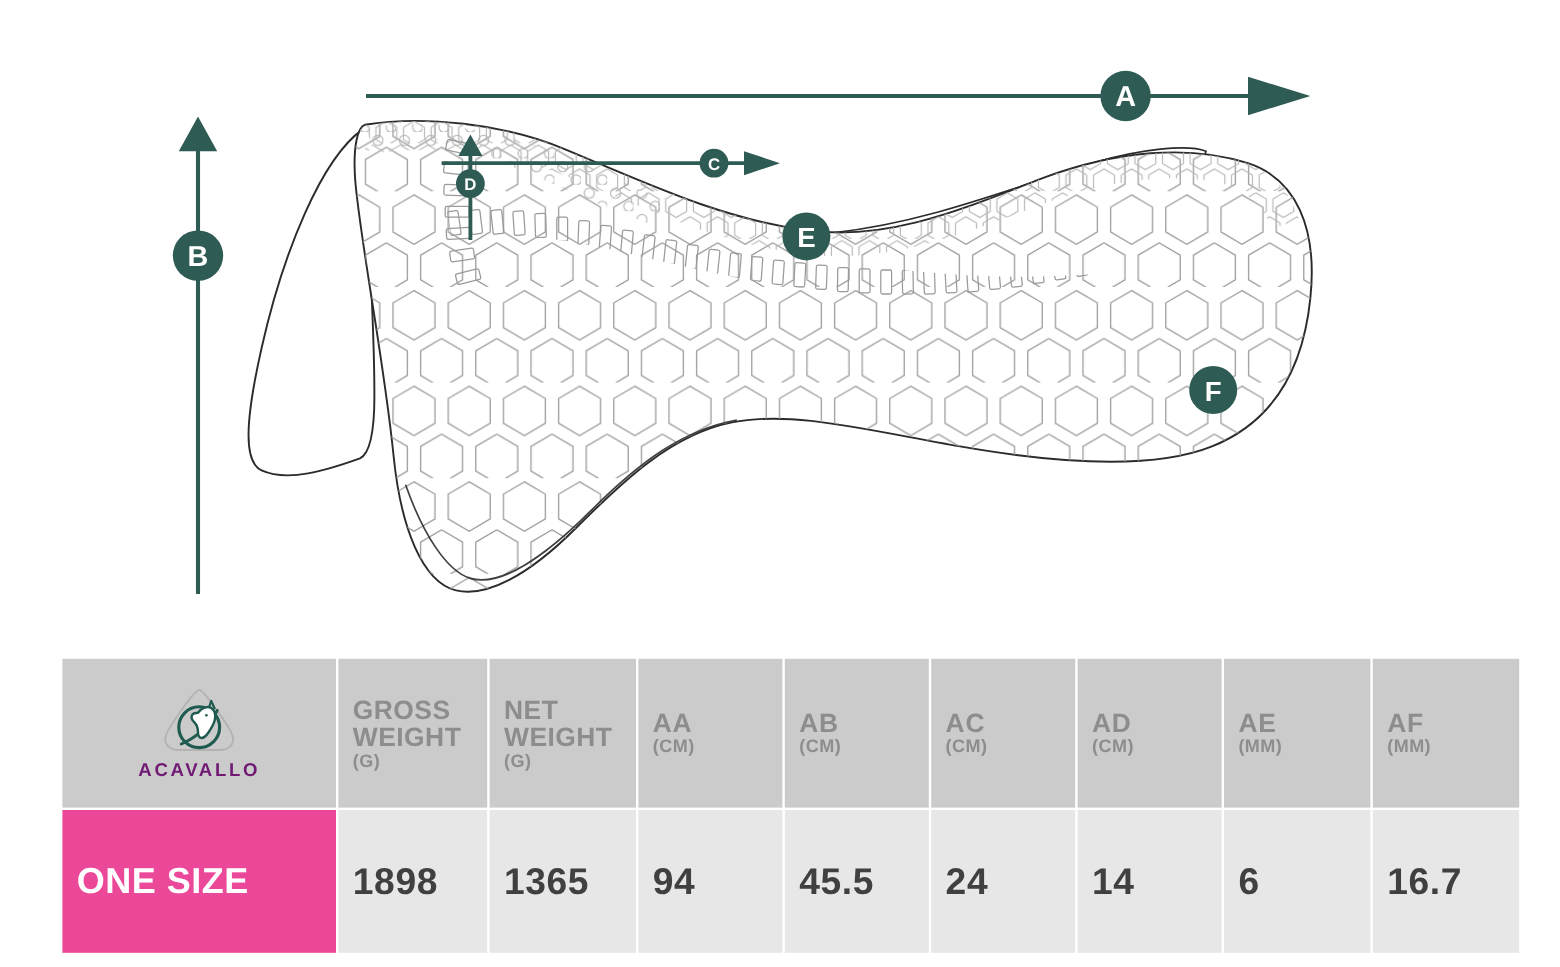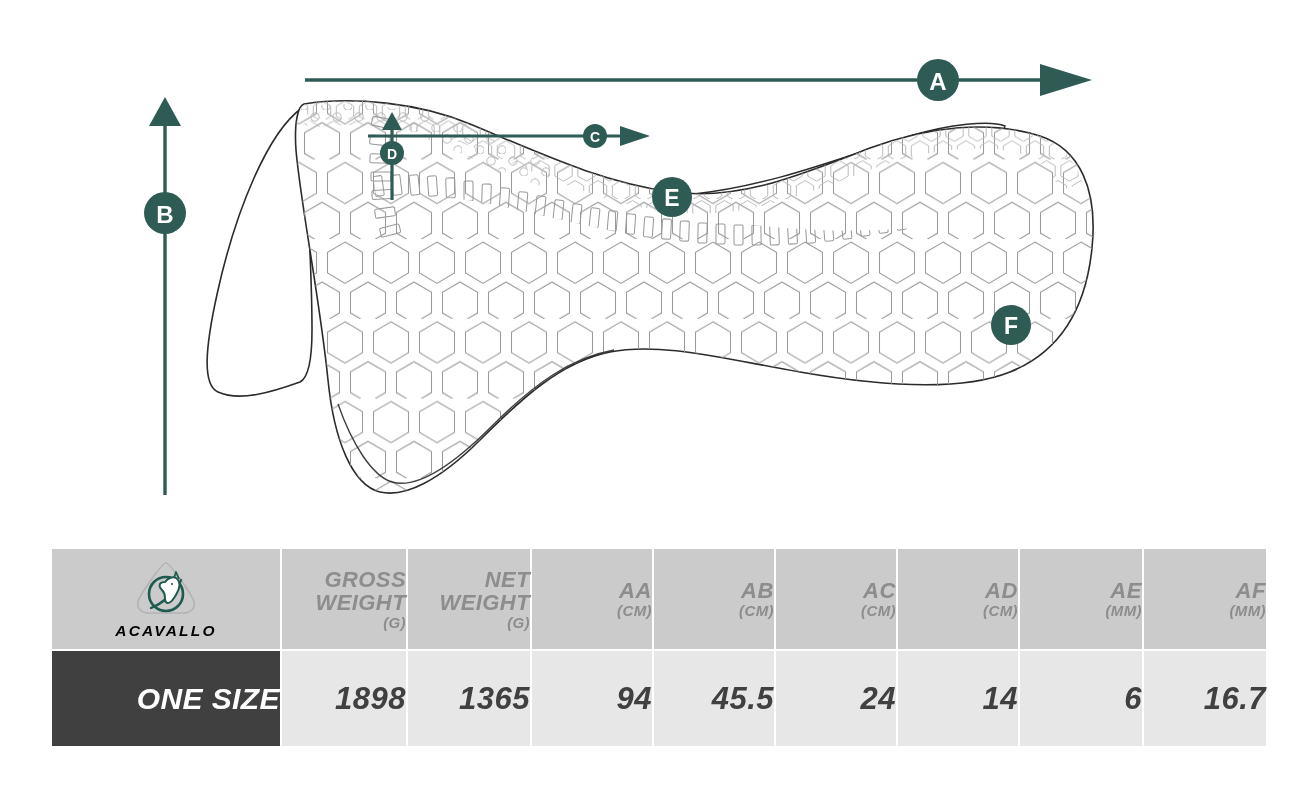--- a/index.html
+++ b/index.html
@@ -74,25 +74,24 @@
   #spec-table {
     position: absolute;
     left: 50px;
     top: 547px;
     width: 1200px;
     border-collapse: separate;
     border-spacing: 2px;
     table-layout: fixed;
   }
   #spec-table th, #spec-table td {
-    padding: 0;
+    padding: 12px;
     margin: 0;
-    text-align: right;
+    text-align: left;
     vertical-align: middle;
-    font-style: italic;
   }
   .th-cell {
     background: #cbcbcb;
     height: 100px;
     color: #8d8d8d;
     font-weight: 700;
     line-height: 1.05;
   }
   .th-logo {
     background: #cbcbcb;
@@ -101,21 +100,21 @@
   }
   .td-cell {
     background: #e7e7e7;
     height: 95px;
     color: #404040;
     font-size: 31px;
     font-weight: 700;
     letter-spacing: 0.5px;
   }
   .td-size {
-    background: #404040;
+    background: #ec4899;
     height: 95px;
     color: #ffffff;
     font-size: 30px;
     font-weight: 700;
     letter-spacing: 0.4px;
   }
   .th-main {
     display: block;
     font-size: 22px;
     letter-spacing: 0.4px;
@@ -134,21 +133,21 @@
   .logo-wrap {
     display: flex;
     flex-direction: column;
     align-items: center;
     justify-content: center;
     gap: 2px;
   }
   .logo-word {
     font-size: 15.5px;
     font-weight: 700;
-    color: #000000;
+    color: #701a75;
     letter-spacing: 2.2px;
   }
 </style>
 </head>
 <body>
 
 <div id="diagram-area">
   <svg id="diagram-svg" viewBox="0 0 1300 530" xmlns="http://www.w3.org/2000/svg">
     <defs>
 

